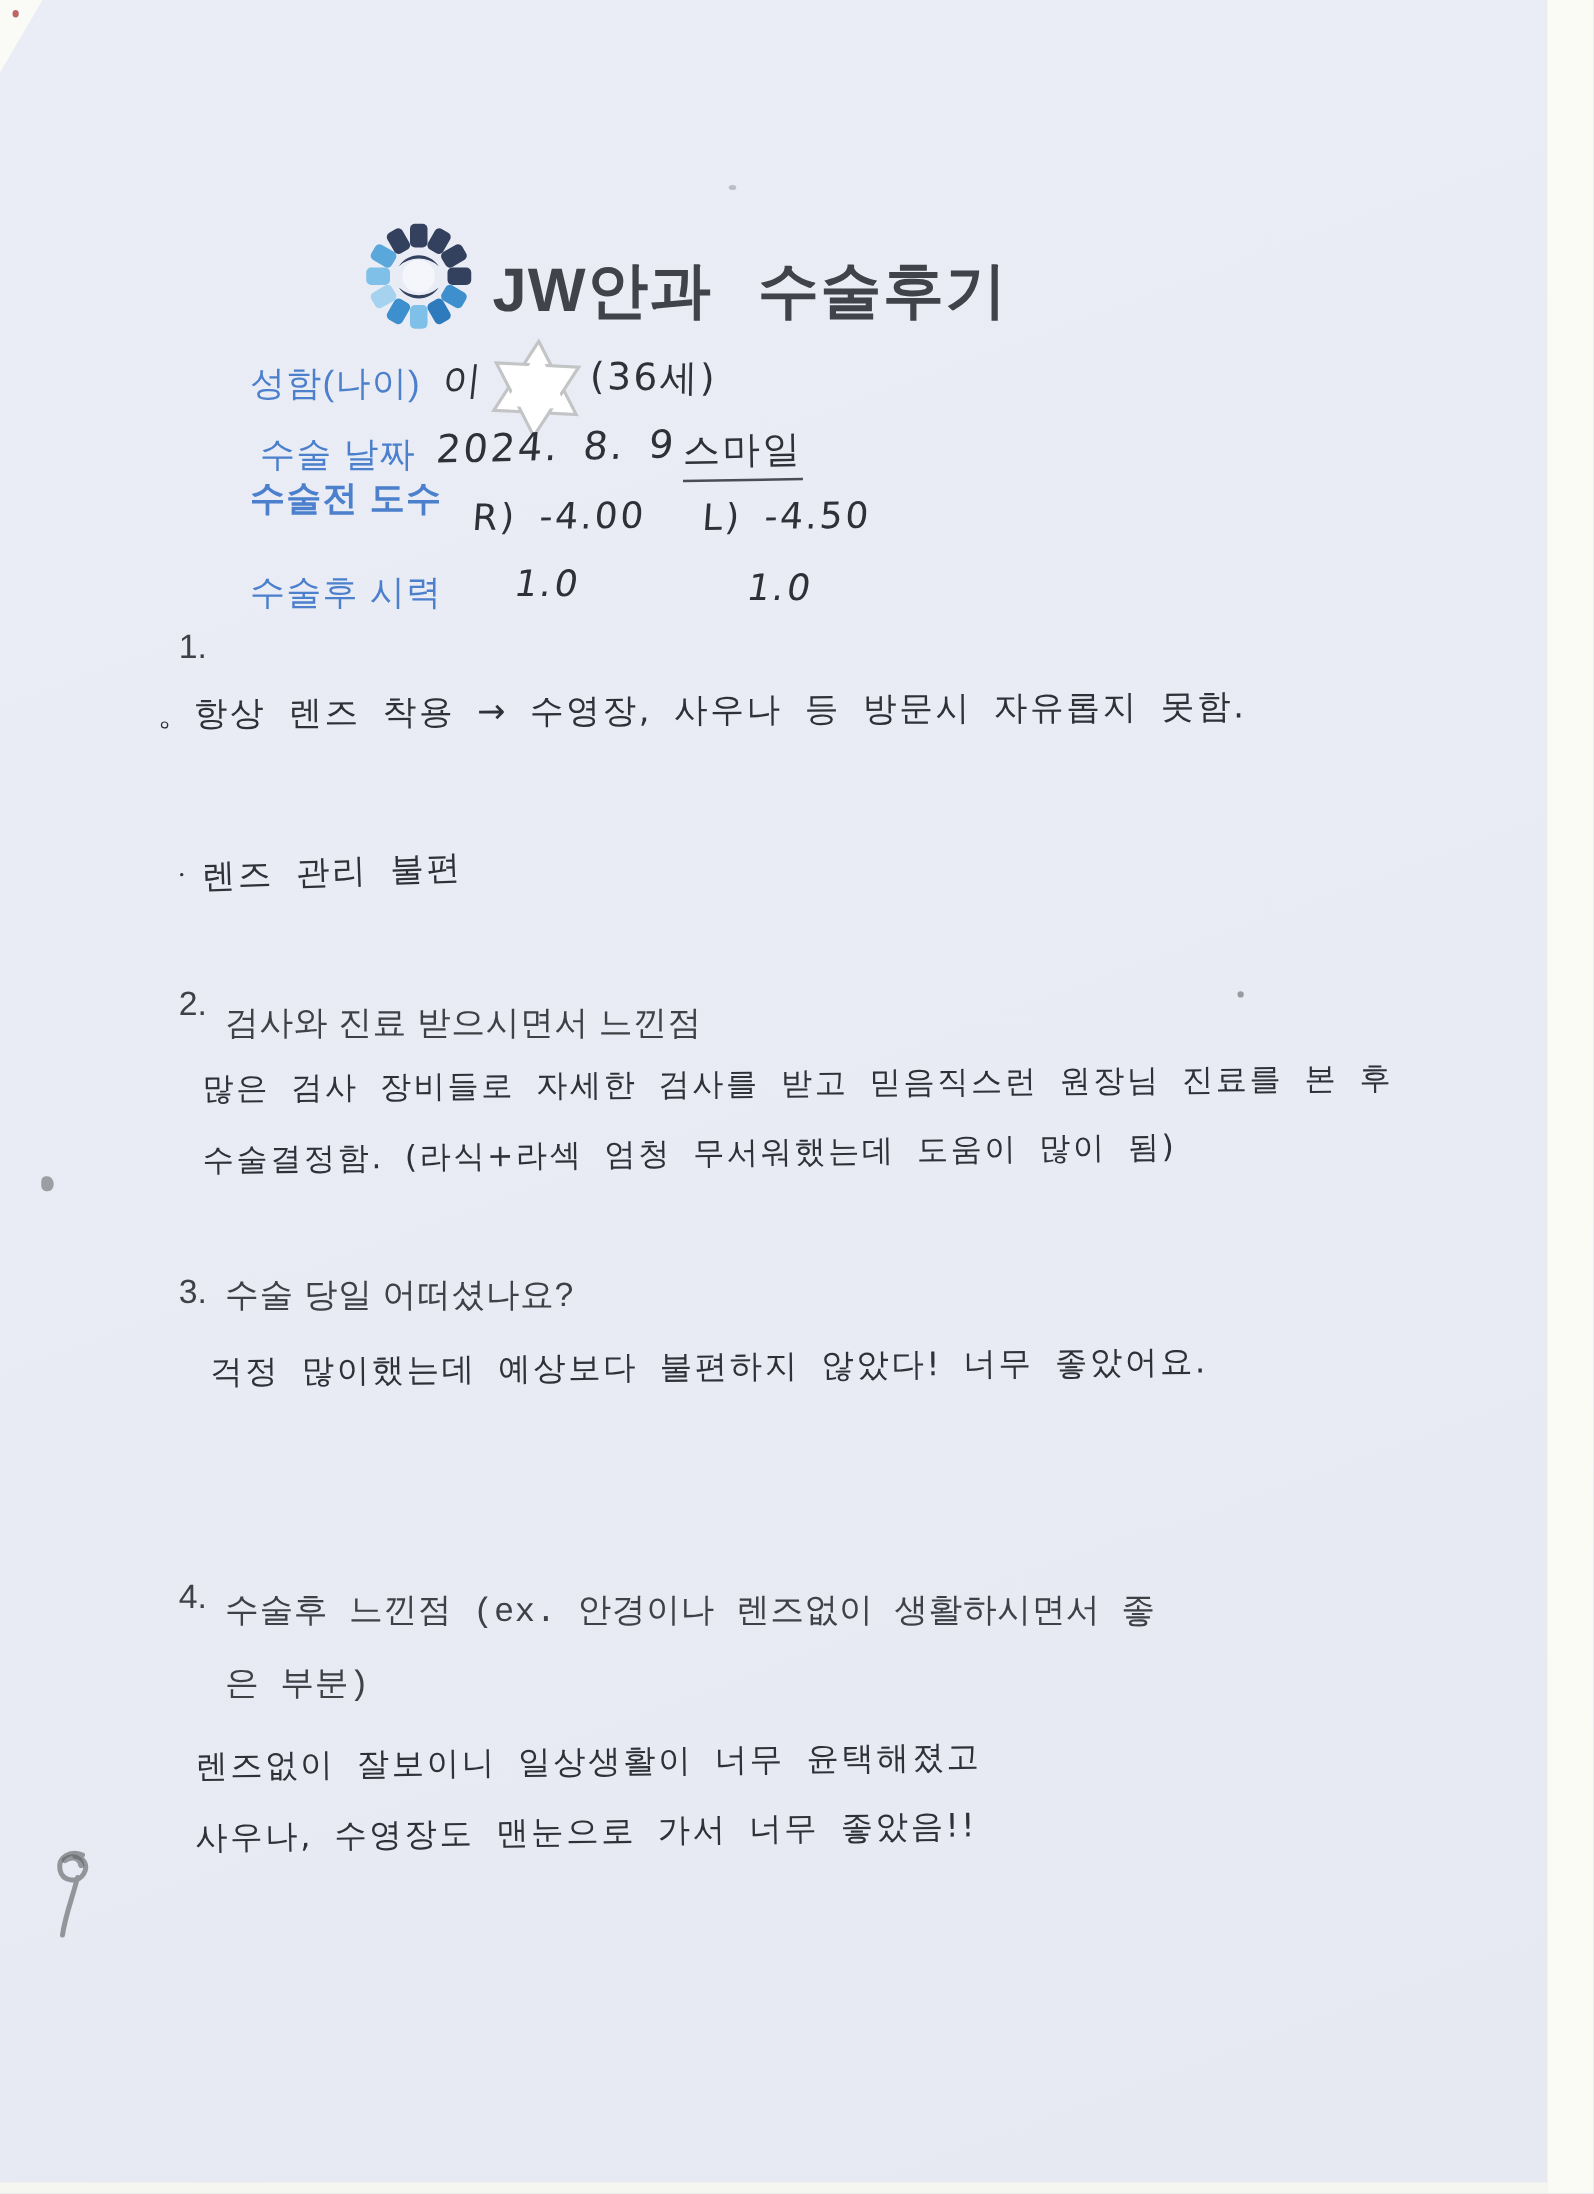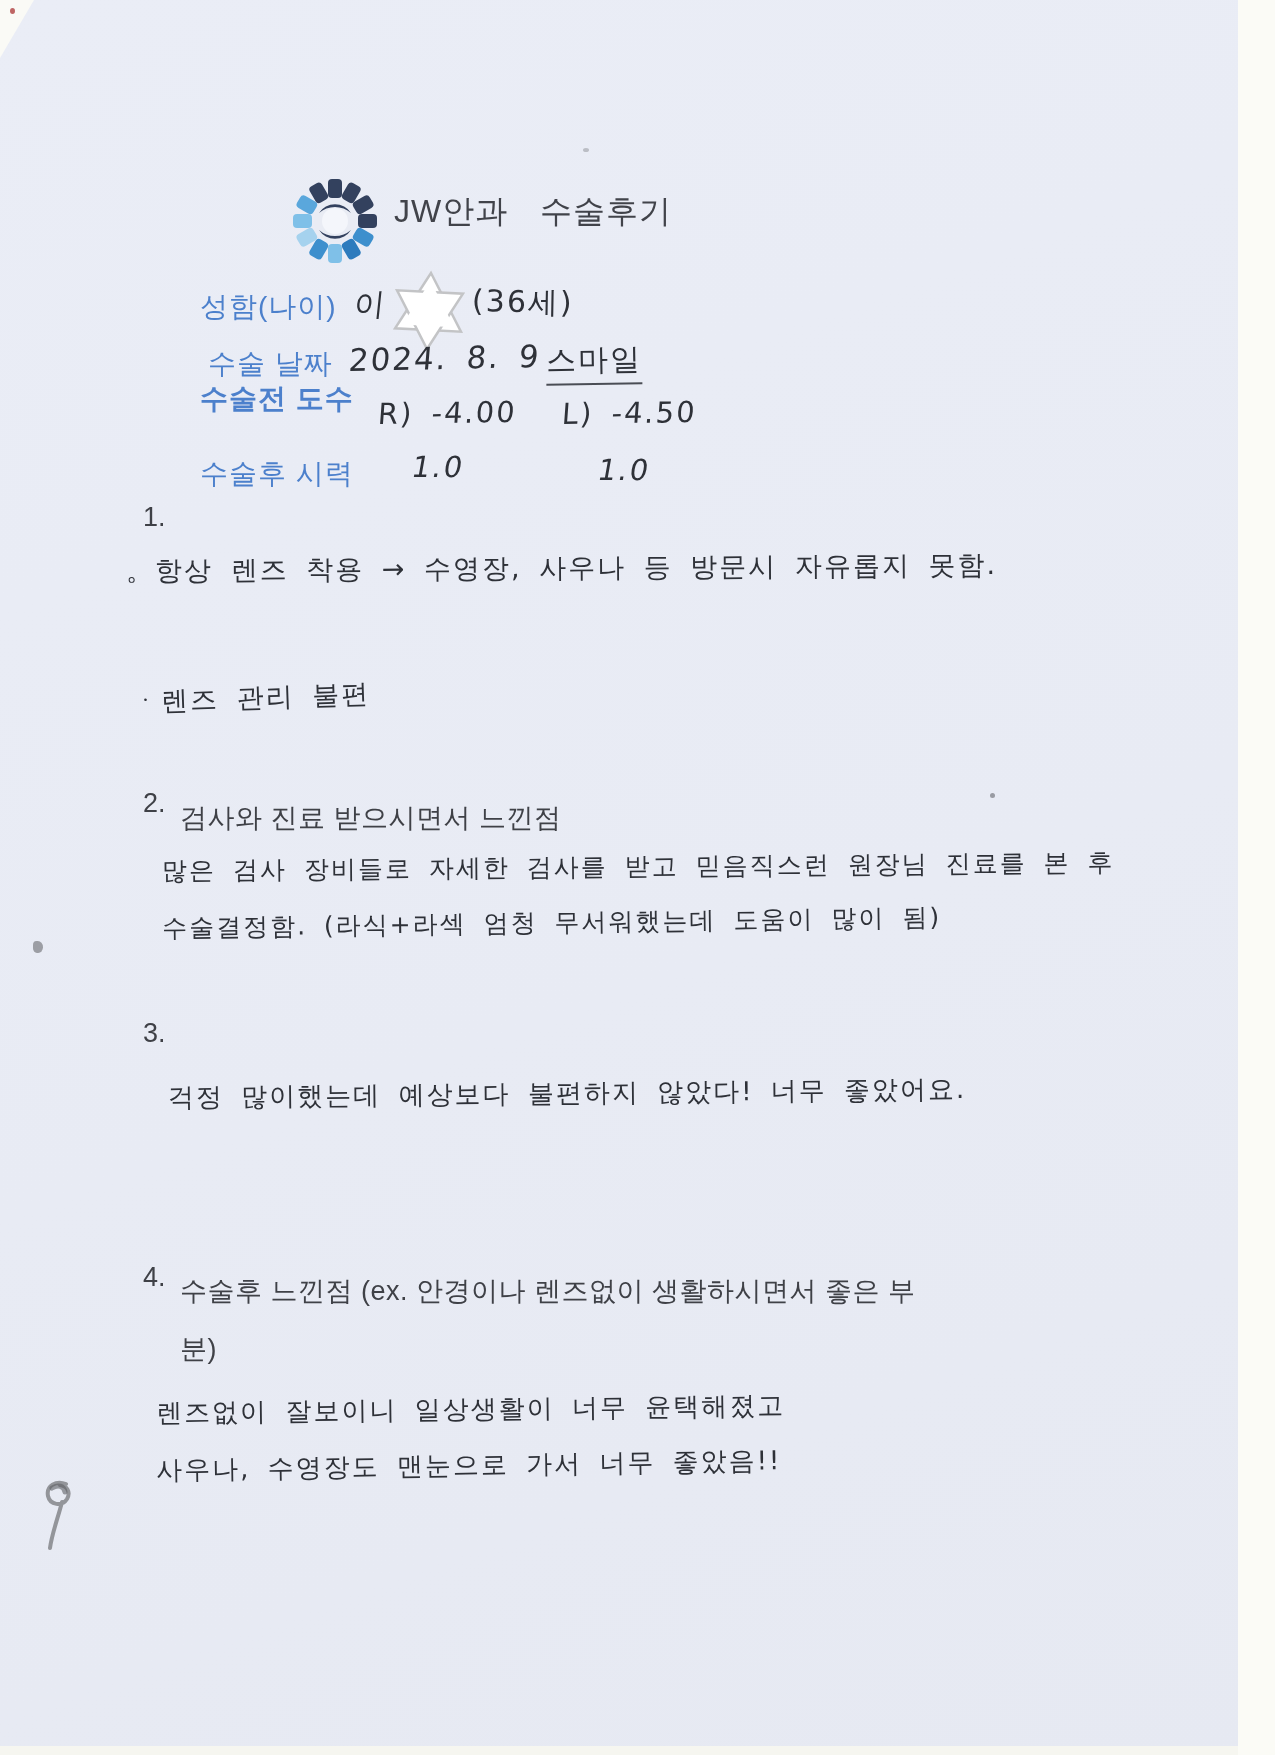--- a/index.html
+++ b/index.html
@@ -5,21 +5,21 @@
   html,body{margin:0;padding:0;background:#d8d8d8;}
   .scan{position:relative;width:1275px;height:1755px;overflow:hidden;
         background:linear-gradient(160deg,#eaedf6 0%,#e8ebf4 55%,#e6e9f2 100%);
         font-family:"Liberation Sans", sans-serif;}
   .edge-right{position:absolute;left:1238px;top:0;width:37px;height:1755px;background:#fbfbf6;}
   .edge-bottom{position:absolute;left:0;top:1746px;width:1238px;height:9px;background:#f6f6f0;}
   .corner-tl{position:absolute;left:0;top:0;width:34px;height:58px;background:#fafaf6;
              clip-path:polygon(0 0,100% 0,0 100%);}
   .abs{position:absolute;}
   .logo{left:283px;top:176px;width:104px;height:90px;}
-  .title{left:394px;top:190px;font-size:32px;font-weight:normal;color:#41434a;
+  .title{left:394px;top:200px;font-size:49px;font-weight:bold;color:#41434a;
          letter-spacing:1px;word-spacing:22px;white-space:nowrap;}
   .flabel{color:#4c80cc;font-size:28px;letter-spacing:1px;white-space:nowrap;}
   .hand{color:#2e3138;font-family:"DejaVu Sans", sans-serif;white-space:nowrap;
         letter-spacing:2px;word-spacing:7px;}
   .q{color:#3f4147;font-size:27px;white-space:nowrap;letter-spacing:.5px;}
   .qnum{color:#3f4147;font-size:27px;}
   .qwrap{white-space:normal;width:770px;line-height:2.15;}
   .speck{position:absolute;border-radius:50%;}
   .underln{border-bottom:2px solid rgba(46,49,56,.85);padding-bottom:2px;}
 </style>
@@ -96,20 +96,21 @@
   <div class="abs qnum" style="left:143px;top:502px;">1.</div>
   <div class="abs hand" style="left:126px;top:550px;font-size:27px;transform:rotate(-.4deg);">。항상 렌즈 착용 → 수영장, 사우나 등 방문시 자유롭지 못함.</div>
   <div class="abs hand" style="left:132px;top:680px;font-size:27px;transform:rotate(-2deg);">ㆍ렌즈 관리 불편</div>
 
   <div class="abs qnum" style="left:143px;top:788px;">2.</div>
   <div class="abs q" style="left:180px;top:788px;margin-top:12px;">검사와 진료 받으시면서 느낀점</div>
   <div class="abs hand" style="left:162px;top:850px;font-size:25px;transform:rotate(-.5deg);">많은 검사 장비들로 자세한 검사를 받고 믿음직스런 원장님 진료를 본 후</div>
   <div class="abs hand" style="left:162px;top:906px;font-size:25px;transform:rotate(-.8deg);">수술결정함. (라식+라섹 엄청 무서워했는데 도움이 많이 됨)</div>
 
   <div class="abs qnum" style="left:143px;top:1018px;">3.</div>
+  <div class="abs q" style="left:180px;top:1018px;">수술 당일 어떠셨나요?</div>
   <div class="abs hand" style="left:168px;top:1076px;font-size:26px;transform:rotate(-.6deg);">걱정 많이했는데 예상보다 불편하지 않았다! 너무 좋았어요.</div>
 
   <div class="abs qnum" style="left:143px;top:1262px;">4.</div>
-  <div class="abs q qwrap" style="left:180px;top:1262px;">수술후 느낀점 (ex. 안경이나 렌즈없이 생활하시면서 좋은 부분)</div>
+  <div class="abs q qwrap" style="left:180px;top:1262px;font-family:Liberation Mono, monospace;">수술후 느낀점 (ex. 안경이나 렌즈없이 생활하시면서 좋은 부분)</div>
   <div class="abs hand" style="left:156px;top:1392px;font-size:26px;transform:rotate(-.7deg);">렌즈없이 잘보이니 일상생활이 너무 윤택해졌고</div>
   <div class="abs hand" style="left:156px;top:1448px;font-size:26px;transform:rotate(-.9deg);">사우나, 수영장도 맨눈으로 가서 너무 좋았음!!</div>
 
 </div>
 
 </body></html>

